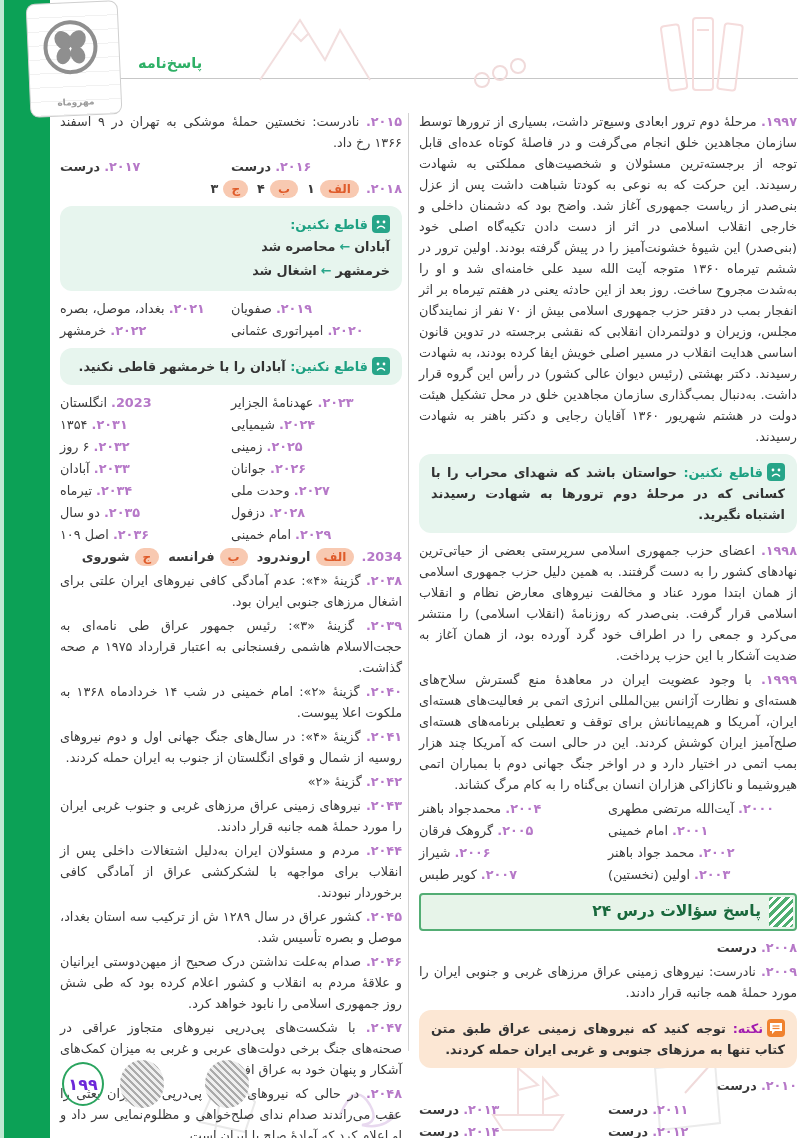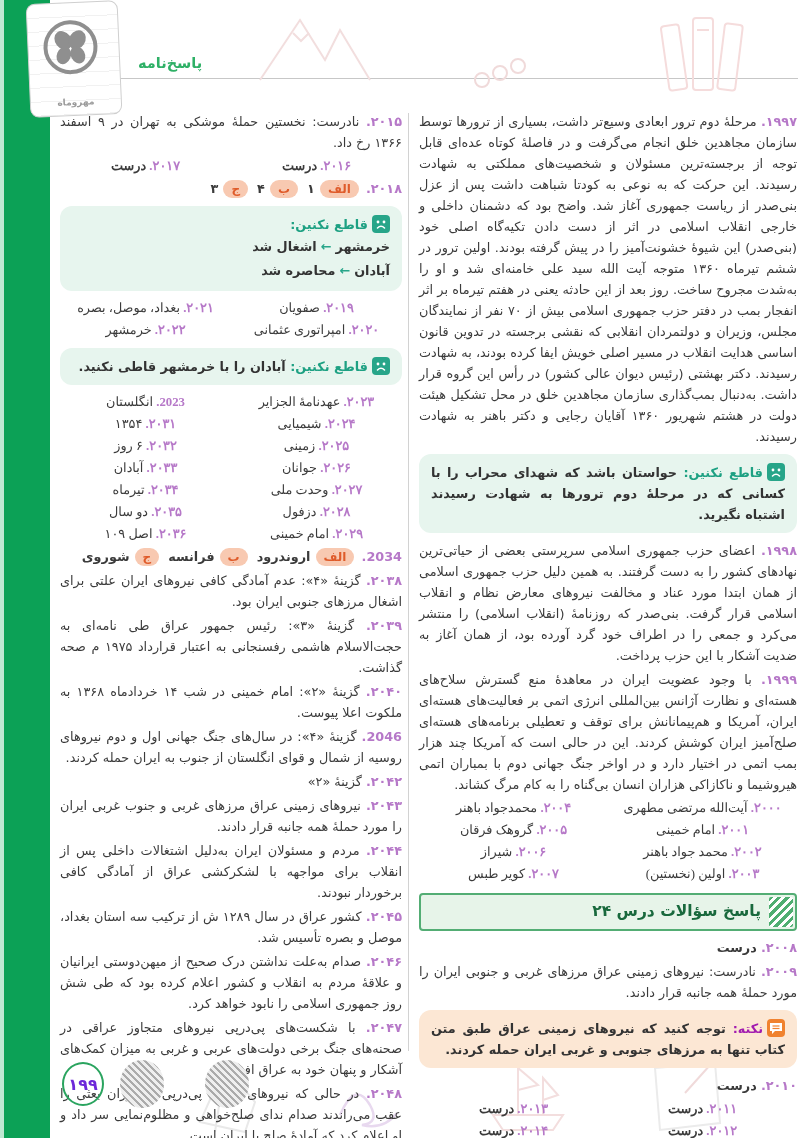--- a/index.html
+++ b/index.html
@@ -25,21 +25,21 @@
   .col{position:absolute;top:111px;direction:rtl;text-align:justify;color:#3b3b3b;font-size:12.8px;line-height:21px;}
   .col-right{left:419px;width:378px;}
   .col-left{left:60px;width:342px;}
   .col-divider{position:absolute;left:408px;top:113px;width:1px;height:938px;background:#d2d2d2;}
 
   .num{color:#b678c8;font-weight:bold;}
   .para{margin:0 0 3px 0;}
   .bold-lead{font-weight:bold;}
 
   .pair-row{display:flex;margin:0 0 1px 0;}
-  .pair-row .cell{flex:1;text-align:center;font-family:Liberation Serif, serif;}
+  .pair-row .cell{flex:1;text-align:left;}
 
   
   .callout{border-radius:12px;padding:8px 12px;margin:7px 0;font-weight:bold;color:#333;}
   .callout.green{background:#e7f5ee;}
   .callout.orange{background:#fce7d4;}
   .c-title{font-weight:bold;}
   .c-title.teal{color:#1ea183;}
   .c-title.orange{color:#a21caf;}
   .c-icon{display:inline-block;width:18px;height:18px;border-radius:4px;vertical-align:-4px;margin-left:4px;}
   .c-icon.teal{background:#27a589;}
@@ -208,22 +208,22 @@
     <div class="callout green">
       <div>
         <span class="c-icon teal">
           <svg viewBox="0 0 18 18">
               <circle cx="6" cy="7" r="1.4" fill="#fff"></circle>
               <circle cx="12" cy="7" r="1.4" fill="#fff"></circle>
               <path d="M5.5 13 q3.5 -3.5 7 0" fill="none" stroke="#fff" stroke-width="1.6" stroke-linecap="round"></path>
             </svg>
         </span><span class="c-title teal">قاطع نکنین:</span>
       </div>
+      <div class="map-line"><span>آبادان</span><span class="arrow">←</span><span>محاصره شد</span></div>
       <div class="map-line"><span>خرمشهر</span><span class="arrow">←</span><span>اشغال شد</span></div>
-      <div class="map-line"><span>آبادان</span><span class="arrow">←</span><span>محاصره شد</span></div>
     </div>
 
     <div class="pair-row">
       <span class="cell"><span class="num">۲۰۱۹.</span> <span>صفویان</span></span>
       <span class="cell"><span class="num">۲۰۲۱.</span> <span>بغداد، موصل، بصره</span></span>
     </div>
     <div class="pair-row">
       <span class="cell"><span class="num">۲۰۲۰.</span> <span>امپراتوری عثمانی</span></span>
       <span class="cell"><span class="num">۲۰۲۲.</span> <span>خرمشهر</span></span>
     </div>
@@ -270,21 +270,21 @@
     <p class="para">
       <span class="num">2034.</span>
       <span class="pill">الف</span><span class="pill-val">اروندرود</span>
       <span class="pill">ب</span><span class="pill-val">فرانسه</span>
       <span class="pill">ج</span><span class="pill-val">شوروی</span>
     </p>
 
     <p class="para"><span class="num">۲۰۳۸.</span> <span>گزینهٔ «۴»: عدم آمادگی کافی نیروهای ایران علتی برای اشغال مرزهای جنوبی ایران بود.</span></p>
     <p class="para"><span class="num">۲۰۳۹.</span> <span>گزینهٔ «۳»: رئیس جمهور عراق طی نامه‌ای به حجت‌الاسلام هاشمی رفسنجانی به اعتبار قرارداد ۱۹۷۵ م صحه گذاشت.</span></p>
     <p class="para"><span class="num">۲۰۴۰.</span> <span>گزینهٔ «۲»: امام خمینی در شب ۱۴ خردادماه ۱۳۶۸ به ملکوت اعلا پیوست.</span></p>
-    <p class="para"><span class="num">2046.</span> <span>گزینهٔ «۴»: در سال‌های جنگ جهانی اول و دوم نیروهای روسیه از شمال و قوای انگلستان از جنوب به ایران حمله کردند.</span></p>
+    <p class="para"><span class="num">۲۰۴۱.</span> <span>گزینهٔ «۴»: در سال‌های جنگ جهانی اول و دوم نیروهای روسیه از شمال و قوای انگلستان از جنوب به ایران حمله کردند.</span></p>
     <p class="para"><span class="num">۲۰۴۲.</span> <span>گزینهٔ «۲»</span></p>
     <p class="para"><span class="num">۲۰۴۳.</span> <span>نیروهای زمینی عراق مرزهای غربی و جنوب غربی ایران را مورد حملهٔ همه جانبه قرار دادند.</span></p>
     <p class="para"><span class="num">۲۰۴۴.</span> <span>مردم و مسئولان ایران به‌دلیل اشتغالات داخلی پس از انقلاب برای مواجهه با لشکرکشی عراق از آمادگی کافی برخوردار نبودند.</span></p>
     <p class="para"><span class="num">۲۰۴۵.</span> <span>کشور عراق در سال ۱۲۸۹ ش از ترکیب سه استان بغداد، موصل و بصره تأسیس شد.</span></p>
     <p class="para"><span class="num">۲۰۴۶.</span> <span>صدام به‌علت نداشتن درک صحیح از میهن‌دوستی ایرانیان و علاقهٔ مردم به انقلاب و کشور اعلام کرده بود که طی شش روز جمهوری اسلامی را نابود خواهد کرد.</span></p>
     <p class="para"><span class="num">۲۰۴۷.</span> <span>با شکست‌های پی‌درپی نیروهای متجاوز عراقی در صحنه‌های جنگ برخی دولت‌های عربی و غربی به میزان کمک‌های آشکار و پنهان خود به عراق افزودند.</span></p>
     <p class="para"><span class="num">۲۰۴۸.</span> <span>در حالی که نیروهای ایرانی پی‌درپی متجاوزان بعثی را عقب می‌راندند صدام ندای صلح‌خواهی و مظلوم‌نمایی سر داد و او اعلام کرد که آمادهٔ صلح با ایران است.</span></p>
 
   </div>
 

